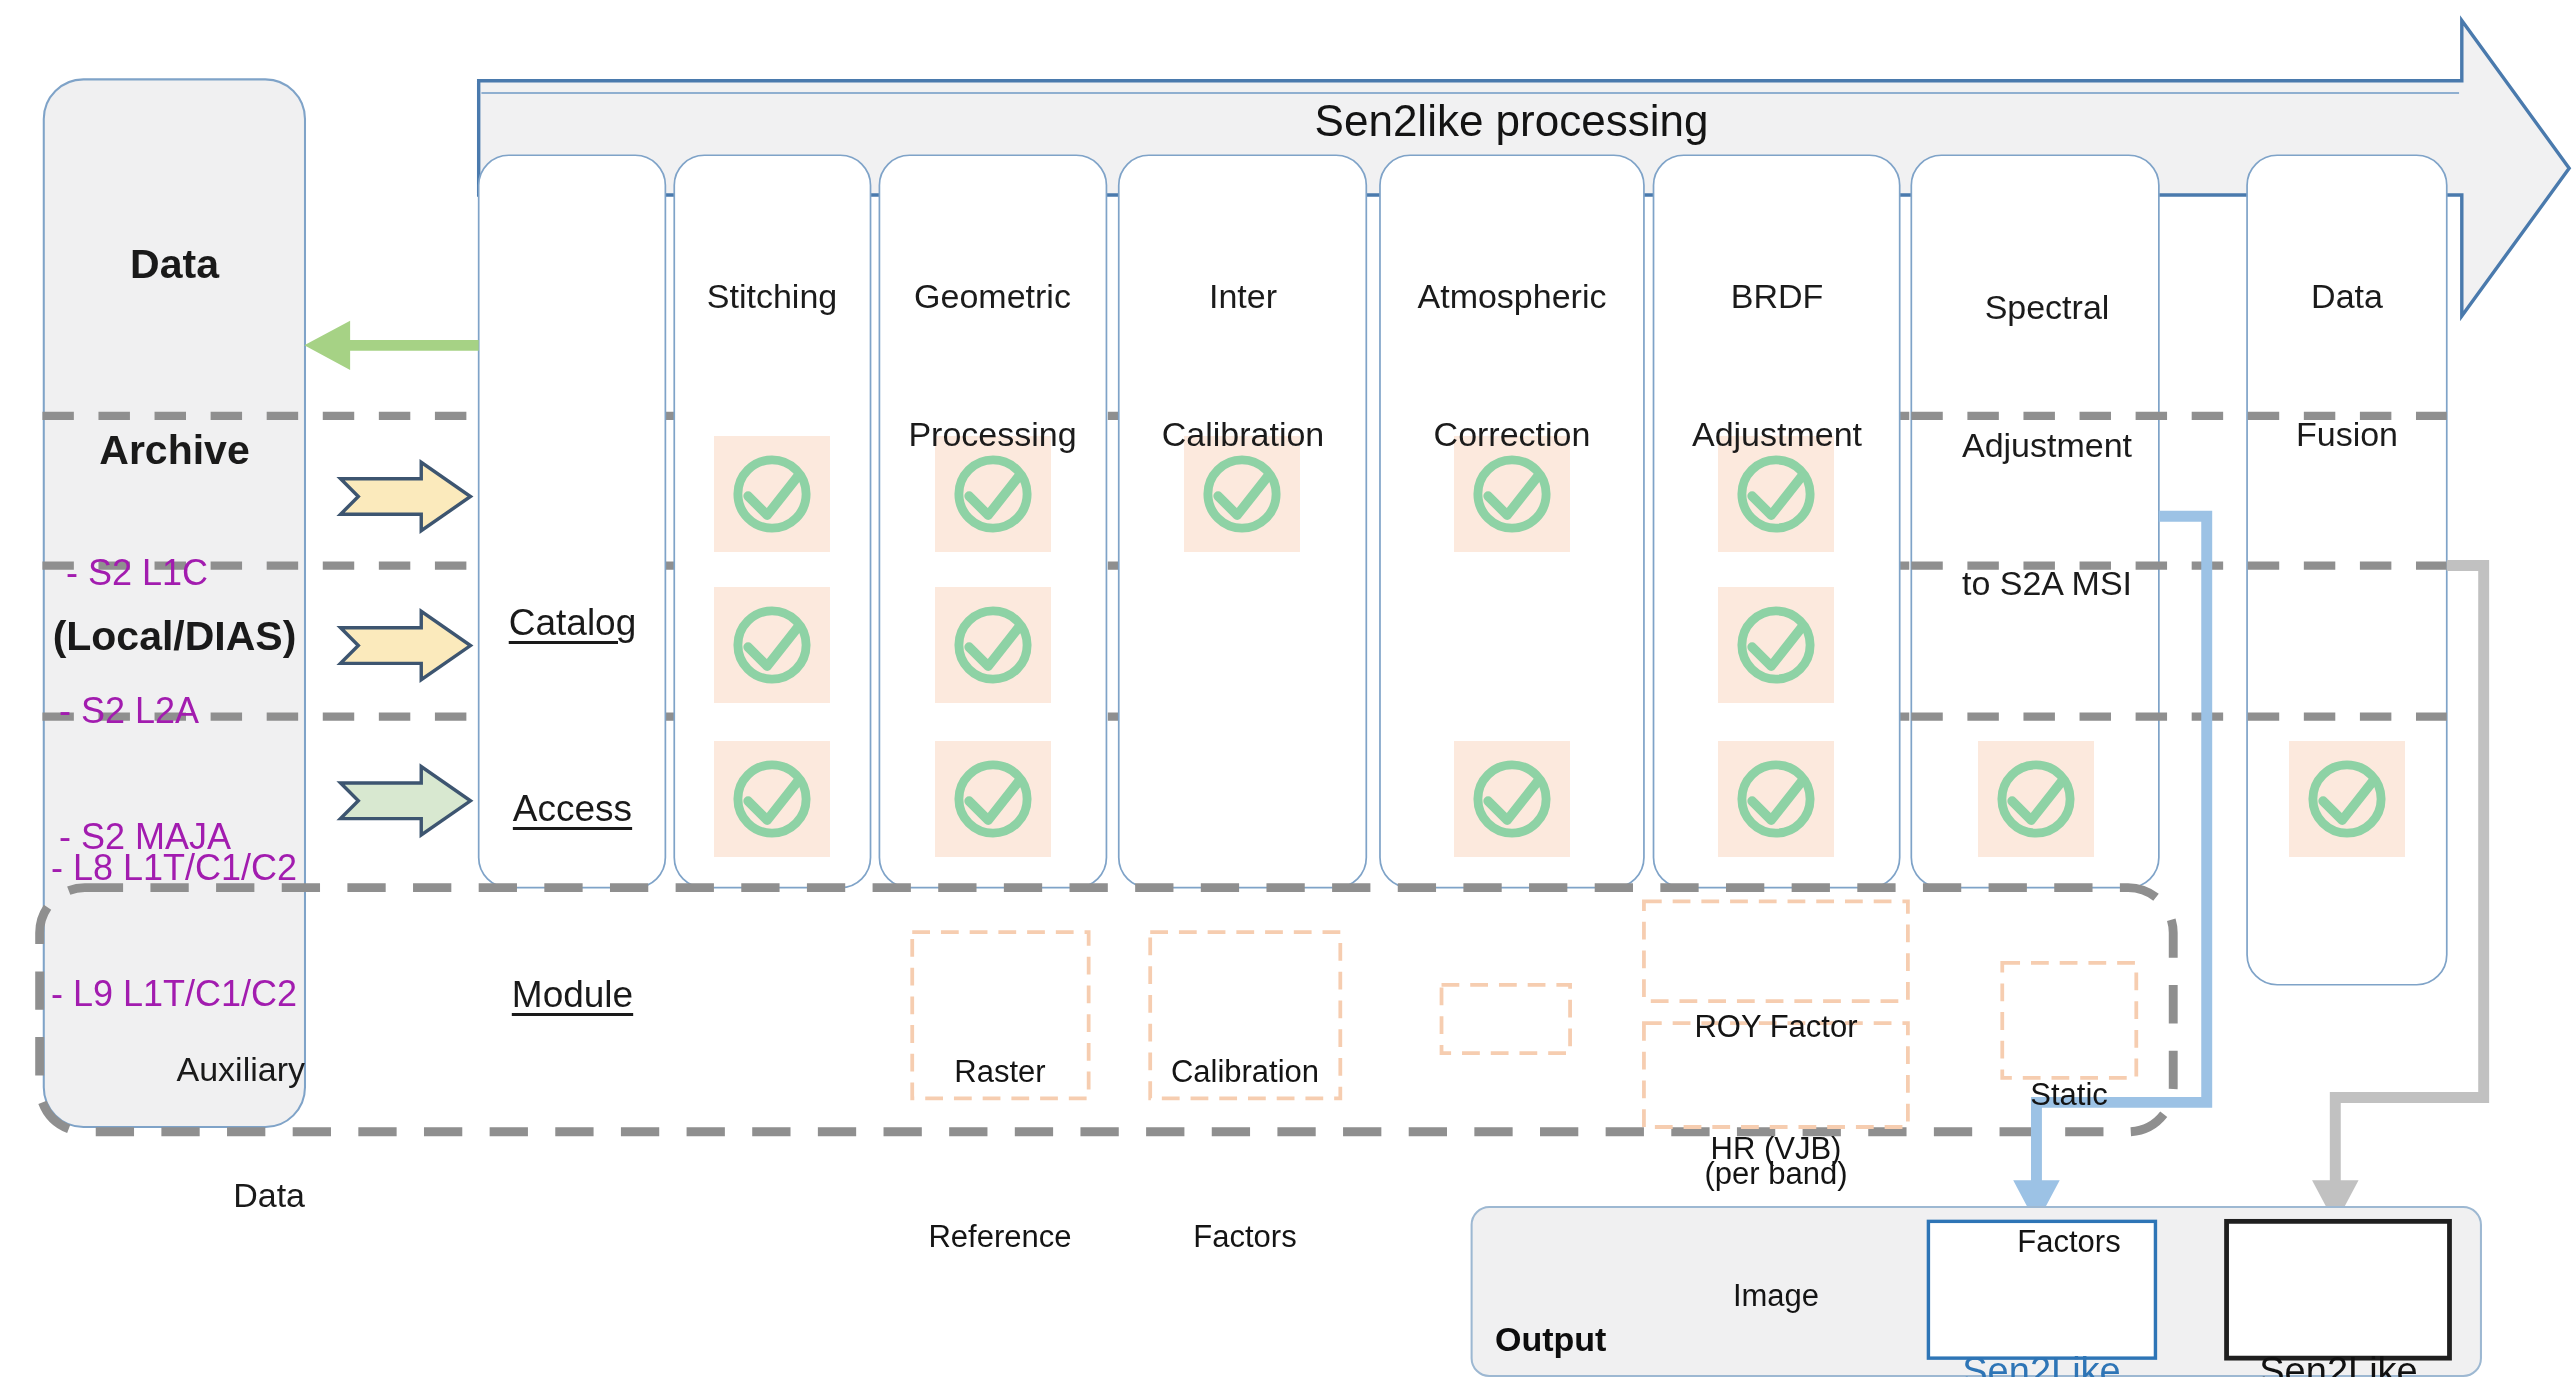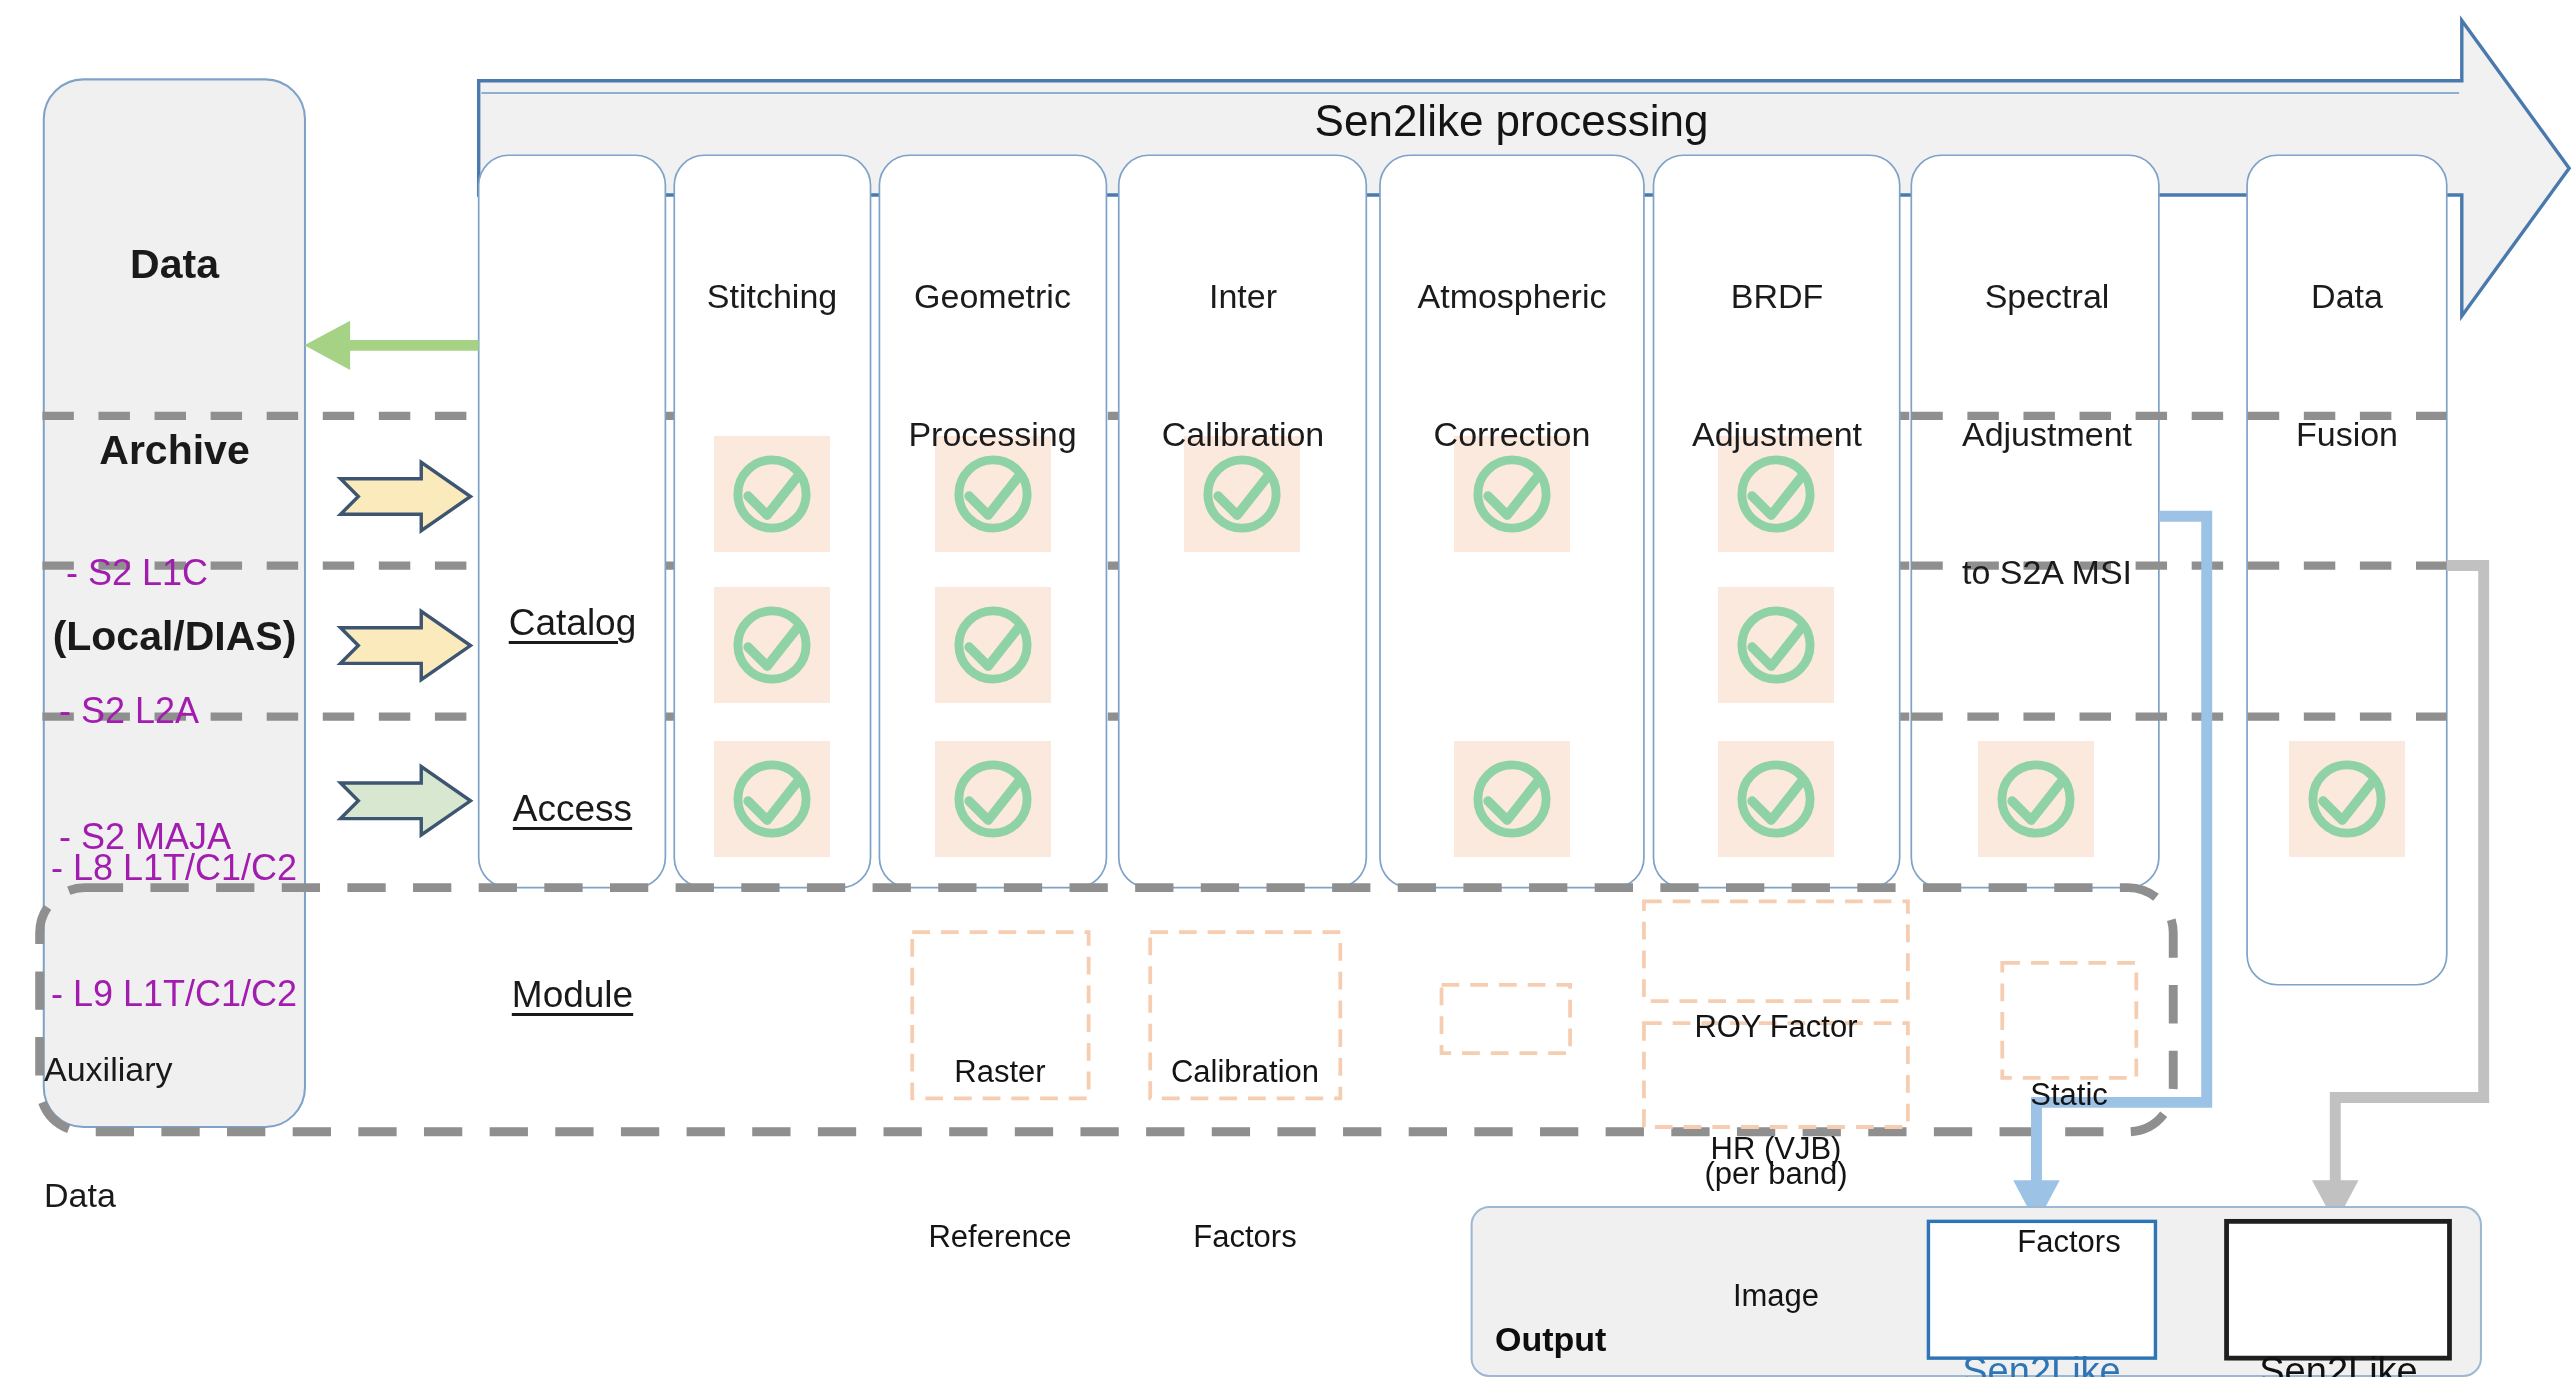--- a/index.html
+++ b/index.html
@@ -6,21 +6,21 @@
   body{width:2576px;height:1378px;position:relative;font-family:"Liberation Sans",sans-serif;color:#1a1a1a;}
   #stage{position:absolute;left:0;top:0;width:2576px;height:1378px;}
   #gfx{position:absolute;left:0;top:0;}
   .txt{position:absolute;white-space:pre;}
   .col-header{font-size:34px;line-height:46px;text-align:center;color:#1b1b1b;}
   .archive-title{font-size:41px;line-height:62px;font-weight:bold;text-align:center;}
   .archive-title .und{text-decoration-thickness:3.4px;text-underline-offset:6.2px;}
   .row-label{font-size:36px;line-height:42px;color:#a21caf;}
   .catalog{font-size:37px;line-height:62px;text-align:center;}
   .catalog .ln{text-decoration:underline;text-decoration-thickness:2.7px;text-underline-offset:6.2px;}
-  .auxlabel{font-size:34px;line-height:42px;text-align:left;}
+  .auxlabel{font-size:34px;line-height:42px;text-align:right;}
   .bandtitle{font-size:44px;color:#141414;text-align:center;}
   .auxbox{font-size:31px;text-align:center;color:#141414;}
   .outlabel{font-size:34px;line-height:44px;font-weight:bold;color:#0d0d0d;}
   .levelbox{font-size:38px;line-height:53px;text-align:center;}
   .lvl-h{color:#2e75b6;}
   .lvl-f{color:#111;}
   .check{position:absolute;width:116px;height:116px;}
 </style>
 </head>
 <body>
@@ -192,21 +192,21 @@
   <div>Calibration</div>
 </div>
 <div class="txt col-header" style="left:1380px;top:181px;width:264px">
   <div>Atmospheric</div>
   <div>Correction</div>
 </div>
 <div class="txt col-header" style="left:1654px;top:181px;width:246px">
   <div>BRDF</div>
   <div>Adjustment</div>
 </div>
-<div class="txt col-header" style="left:1911px;top:181px;width:272px">
+<div class="txt col-header" style="left:1911px;top:192px;width:272px">
   <div>Spectral</div>
   <div>Adjustment</div>
   <div>to S2A MSI</div>
 </div>
 <div class="txt col-header" style="left:2247px;top:181px;width:200px">
   <div>Data</div>
   <div>Fusion</div>
 </div>
 
 <div class="txt auxbox" style="left:912px;top:934px;width:176px;line-height:55px">

